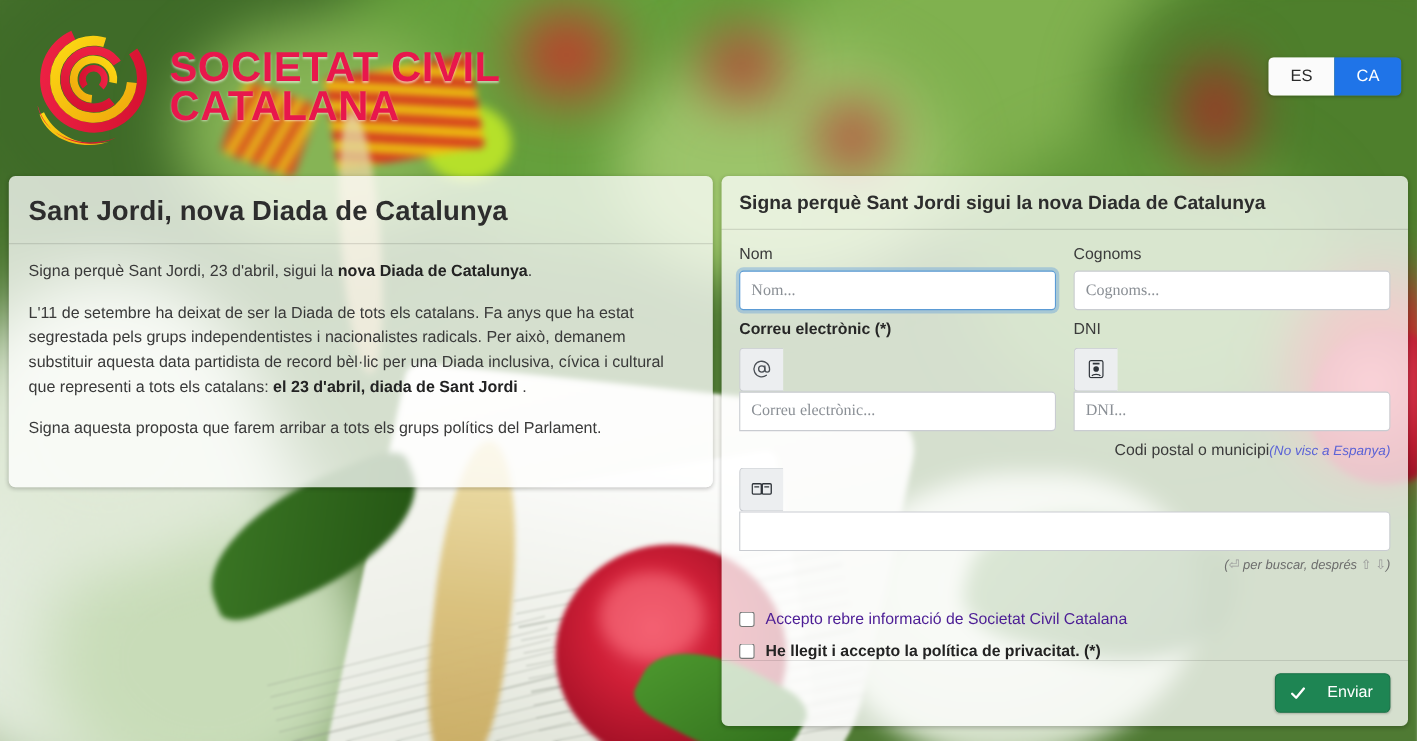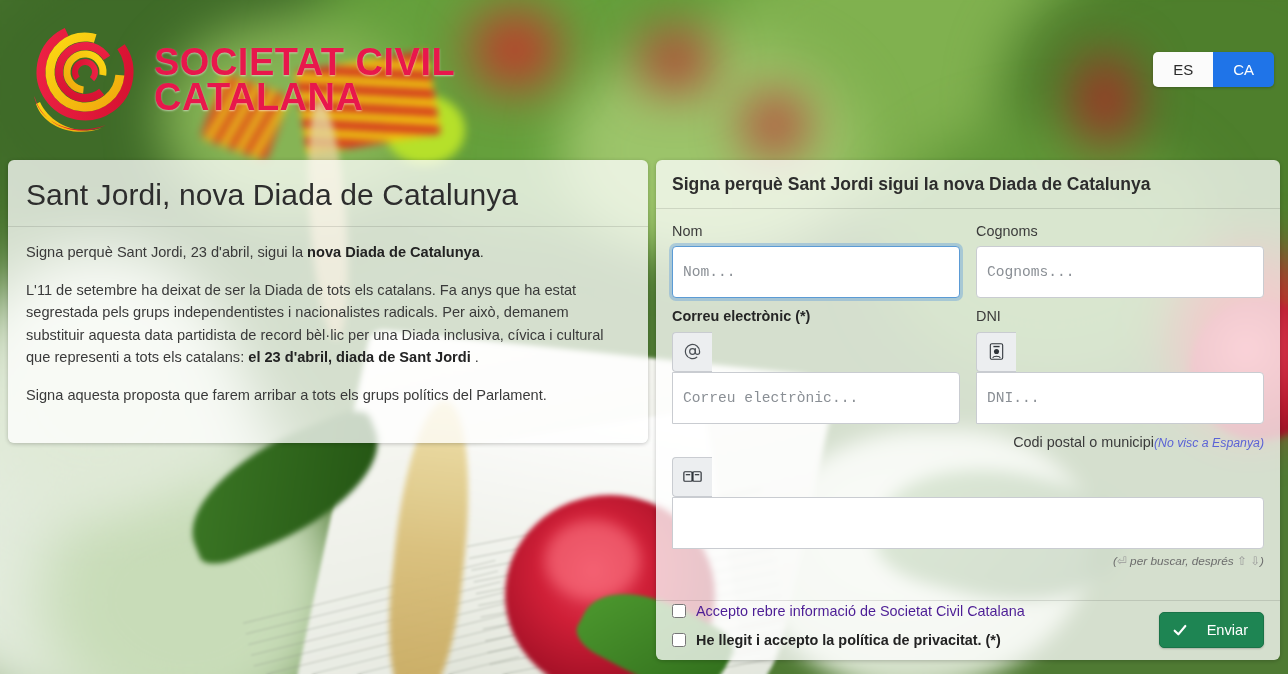--- a/index.html
+++ b/index.html
@@ -176,21 +176,21 @@
     box-shadow: 0 1px 4px rgba(0,0,0,.22);
     backdrop-filter: blur(2px);
   }
 
   #leftPanel { left: 8px; top: 160px; width: 640px; height: 283px; }
   #leftPanel .lp-head {
     padding: 18px 18px 14px 18px;
     border-bottom: 1px solid rgba(0,0,0,.11);
   }
   #leftPanel h1 {
-    margin: 0; font-size: 30px; font-weight: 400; color: #2d2d2d; letter-spacing: .1px;
+    margin: 0; font-size: 25px; font-weight: 700; color: #2d2d2d; letter-spacing: .1px;
   }
   #leftPanel .lp-body { padding: 14px 18px 10px 18px; }
   #leftPanel p {
     margin: 0 0 16px 0;
     font-size: 14.6px; line-height: 1.52; color: #3a3a3a;
   }
   #leftPanel p:last-child { margin-bottom: 0; }
   #leftPanel b { font-weight: 700; color: #232323; }
 
   #formPanel { left: 656px; top: 160px; width: 624px; height: 500px; }
@@ -218,24 +218,24 @@
     margin-bottom: 6px; line-height:1.2;
   }
   label.fl.bold { font-weight: 700; color: #262626; }
 
   .labelRow { display:flex; align-items:baseline; justify-content:flex-end; }
   .nolive {
     font-size: 12.3px; font-style: italic; color: #5b63d6; cursor: pointer; white-space:nowrap;
   }
 
   input.ti {
-    width: 100%; height: 52px;
+    width: 100%; height: 36px;
     border: 1px solid #c9ccd1; border-radius: 4px;
     background: #ffffff; color: #2b2b2b;
-    font-family: Liberation Mono, monospace; font-size: 14.6px;
+    font-family: Liberation Serif, serif; font-size: 14.6px;
     padding: 0 10px; outline: none;
   }
   input.ti::placeholder { color: #8a8f95; }
 
   .focused {
     border-color: #5b9bd5 !important;
     box-shadow: 0 0 0 3px rgba(109,164,219,.45);
     caret-color: #333;
   }
 

